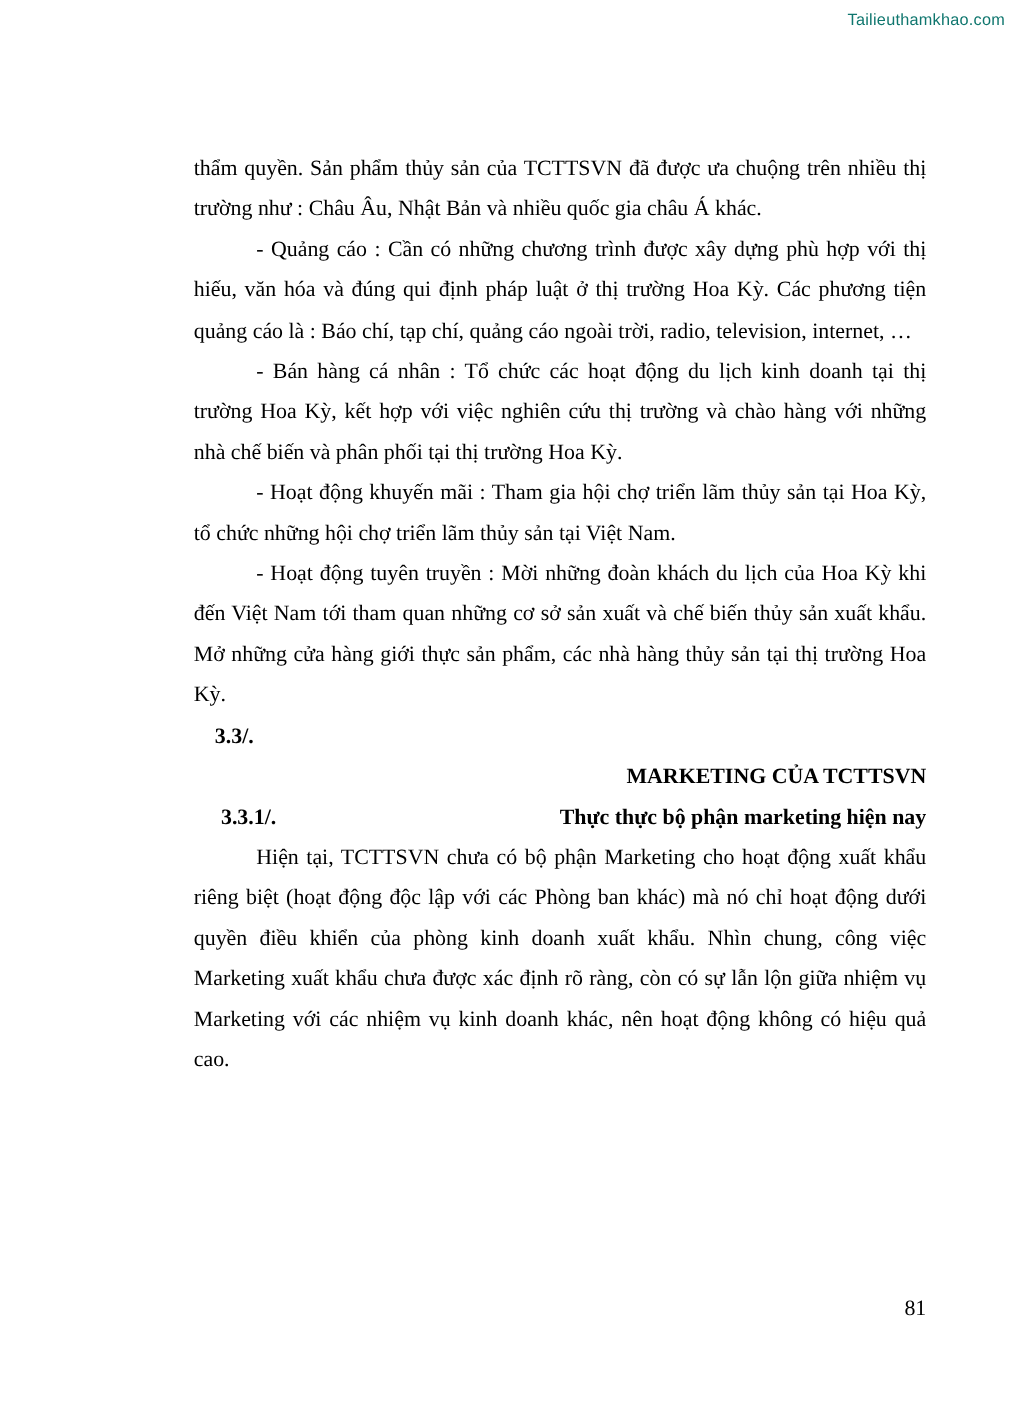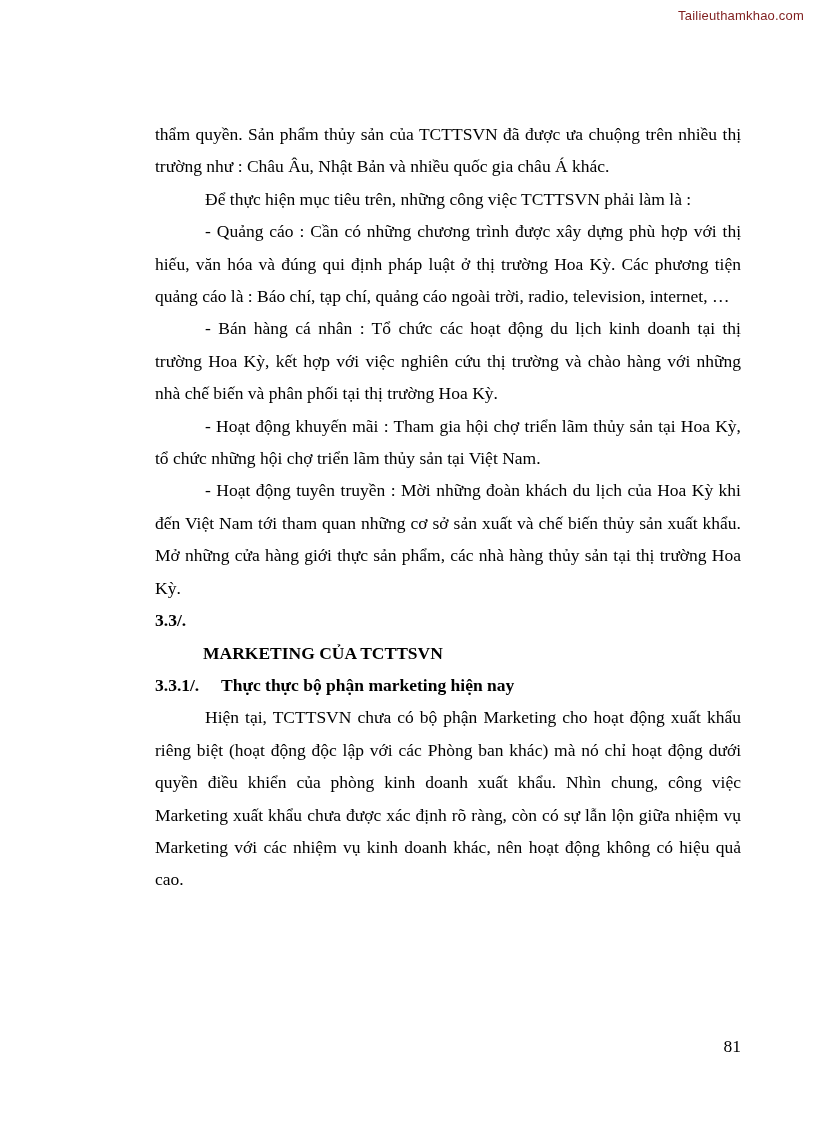--- a/index.html
+++ b/index.html
@@ -16,21 +16,21 @@
     overflow: hidden;
     font-family: "Liberation Serif", "DejaVu Serif", serif;
     color: #000000;
   }
   .watermark {
     position: absolute;
     top: 8px;
     right: 12px;
     font-family: "Liberation Sans", "DejaVu Sans", sans-serif;
     font-size: 13px;
-    color: #7f1d1d;
+    color: #0f766e;
     letter-spacing: 0.2px;
   }
   .content {
     position: absolute;
     left: 155px;
     top: 118px;
     width: 586px;
     font-size: 17.5px;
     line-height: 32.4px;
   }
@@ -38,20 +38,21 @@
     margin: 0;
     text-align: justify;
   }
   p.indent {
     text-indent: 50px;
   }
   .heading {
     display: flex;
     font-weight: bold;
     margin: 0;
+    text-align: right;
   }
   .heading .h-num {
     flex: 0 0 48px;
   }
   .heading-sub .h-num {
     flex: 0 0 66px;
   }
   .heading .h-text {
     flex: 1 1 auto;
   }
@@ -68,21 +69,20 @@
 <body>
 
 <div class="page">
 
   <div class="watermark">Tailieuthamkhao.com</div>
 
   <div class="content">
 
     <p class="body-par">thẩm quyền. Sản phẩm thủy sản của TCTTSVN đã được ưa chuộng trên nhiều thị trường như : Châu Âu, Nhật Bản và nhiều quốc gia châu Á khác.</p>
 
-    <p class="body-par indent">Để thực hiện mục tiêu trên, những công việc TCTTSVN phải làm là :</p>
 
     <p class="body-par indent">- Quảng cáo : Cần có những chương trình được xây dựng phù hợp với thị hiếu, văn hóa và đúng qui định pháp luật ở thị trường Hoa Kỳ. Các phương tiện quảng cáo là : Báo chí, tạp chí, quảng cáo ngoài trời, radio, television, internet, …</p>
 
     <p class="body-par indent">- Bán hàng cá nhân : Tổ chức các hoạt động du lịch kinh doanh tại thị trường Hoa Kỳ, kết hợp với việc nghiên cứu thị trường và chào hàng với những nhà chế biến và phân phối tại thị trường Hoa Kỳ.</p>
 
     <p class="body-par indent">- Hoạt động khuyến mãi : Tham gia hội chợ triển lãm thủy sản tại Hoa Kỳ, tổ chức những hội chợ triển lãm thủy sản tại Việt Nam.</p>
 
     <p class="body-par indent">- Hoạt động tuyên truyền : Mời những đoàn khách du lịch của Hoa Kỳ khi đến Việt Nam tới tham quan những cơ sở sản xuất và chế biến thủy sản xuất khẩu. Mở những cửa hàng giới thực sản phẩm, các nhà hàng thủy sản tại thị trường Hoa Kỳ.</p>
 
     <div class="heading">

